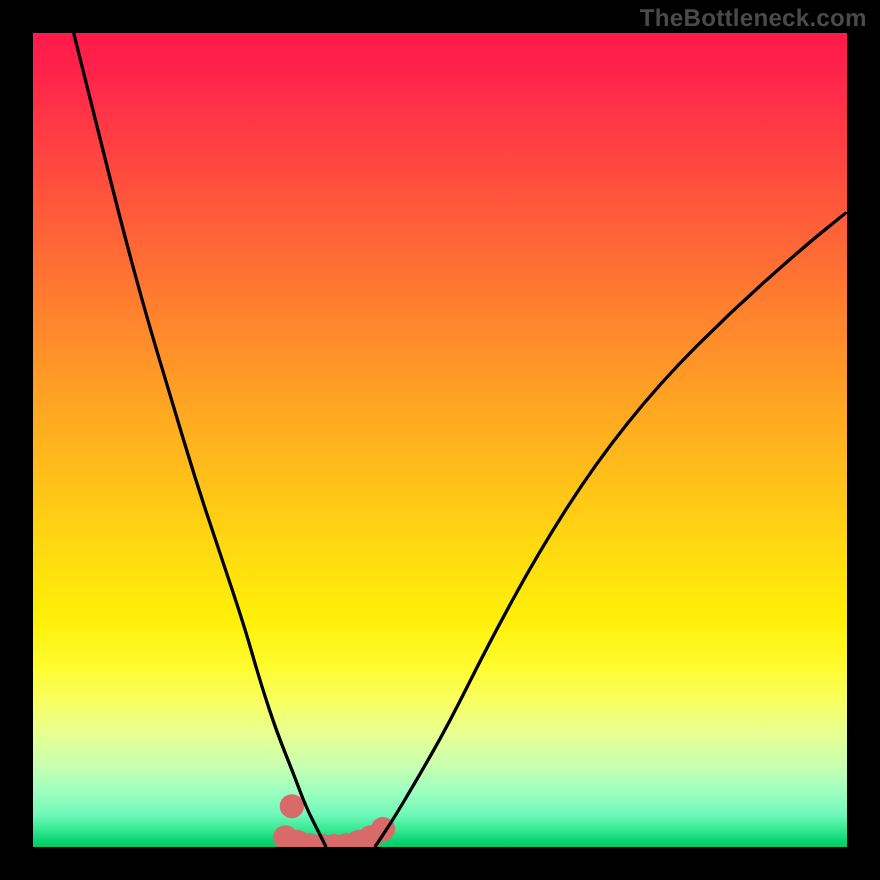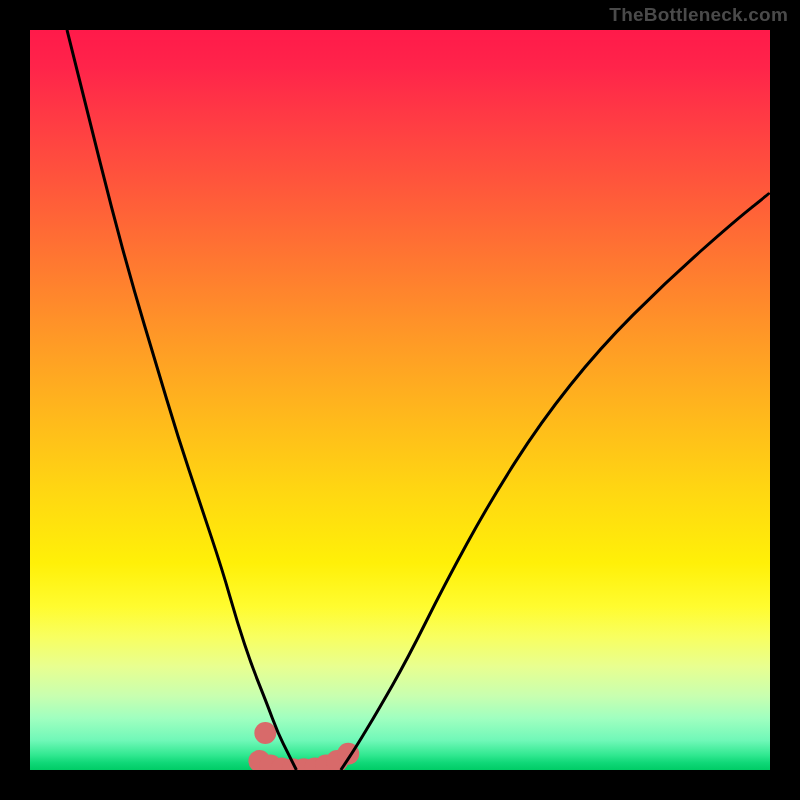--- a/index.html
+++ b/index.html
@@ -49,21 +49,21 @@
       #10d878 99%,
       #00cc66 100%
     );
   }
   .watermark {
     position: absolute;
     top: 4px;
     right: 12px;
     color: #4a4a4a;
     font-family: Arial, Helvetica, sans-serif;
-    font-size: 19px;
+    font-size: 22px;
     font-weight: 600;
     letter-spacing: 0.2px;
     z-index: 5;
     margin-left: 48px;
   }
   svg.curves {
     position: absolute;
     left: 0;
     top: 0;
     width: 100%;

